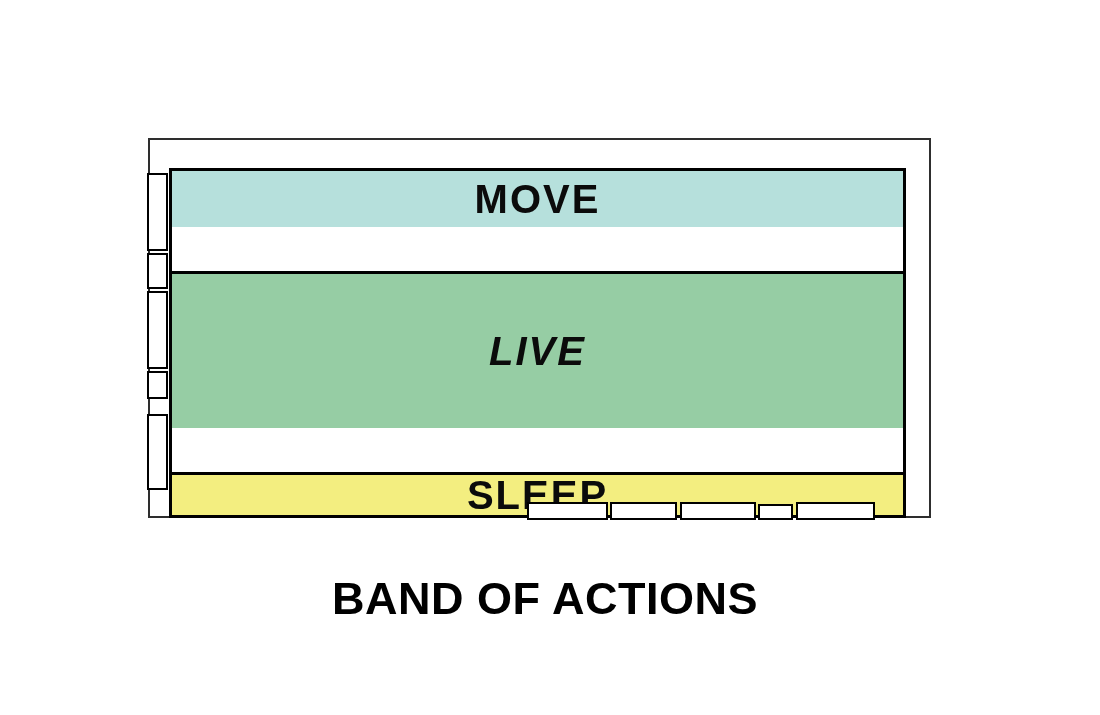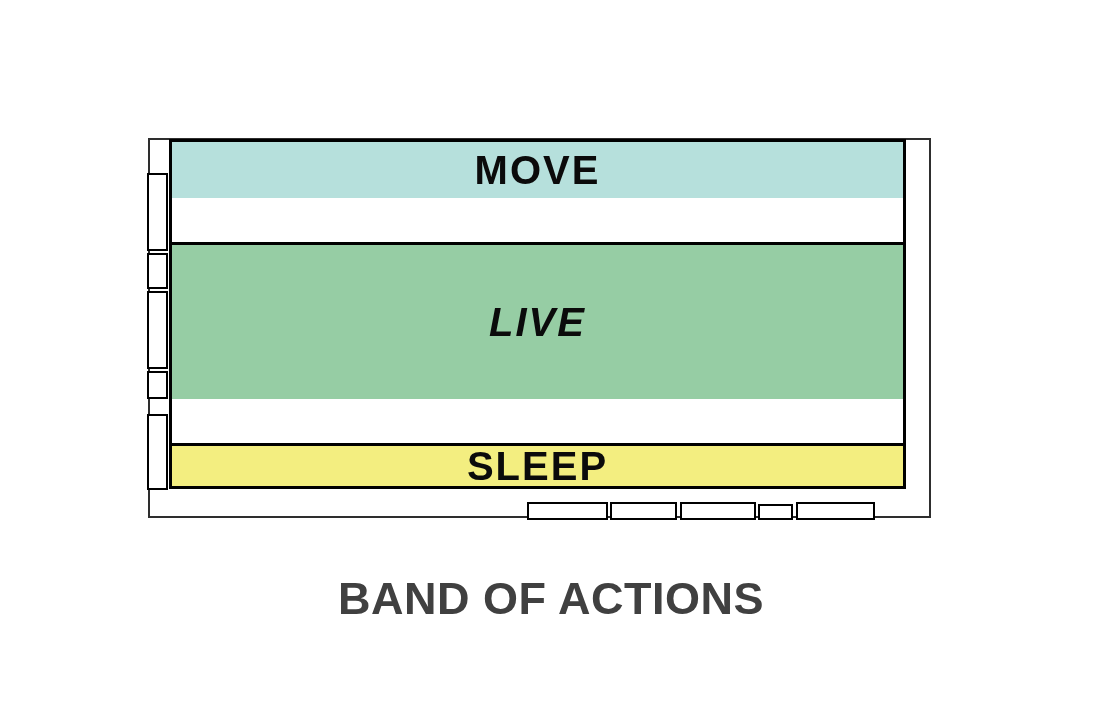--- a/index.html
+++ b/index.html
@@ -21,21 +21,21 @@
     top: 138px;
     width: 783px;
     height: 380px;
     border: 2px solid #2e2e2e;
     box-sizing: border-box;
     background: transparent;
   }
   .bands {
     position: absolute;
     left: 169px;
-    top: 139px;
+    top: 168px;
     width: 737px;
     height: 350px;
     border: 3px solid #000000;
     box-sizing: border-box;
     display: flex;
     flex-direction: column;
     gap: 44px;
   }
   .band {
     display: flex;
@@ -55,28 +55,28 @@
     user-select: none;
   }
   .tab {
     position: absolute;
     background: #ffffff;
     border: 2.5px solid #000000;
     box-sizing: border-box;
   }
   .diagram-title {
     position: absolute;
-    left: 175px;
+    left: 169px;
     top: 575px;
     width: 752px;
     text-align: center;
     font-size: 45px;
     font-weight: bold;
     letter-spacing: 0.5px;
-    color: #404040;
+    color: #000000;
     line-height: 48px;
     user-select: none;
   }
 </style>
 </head>
 <body>
 
 <div class="canvas">
 
   <div class="frame"></div>

